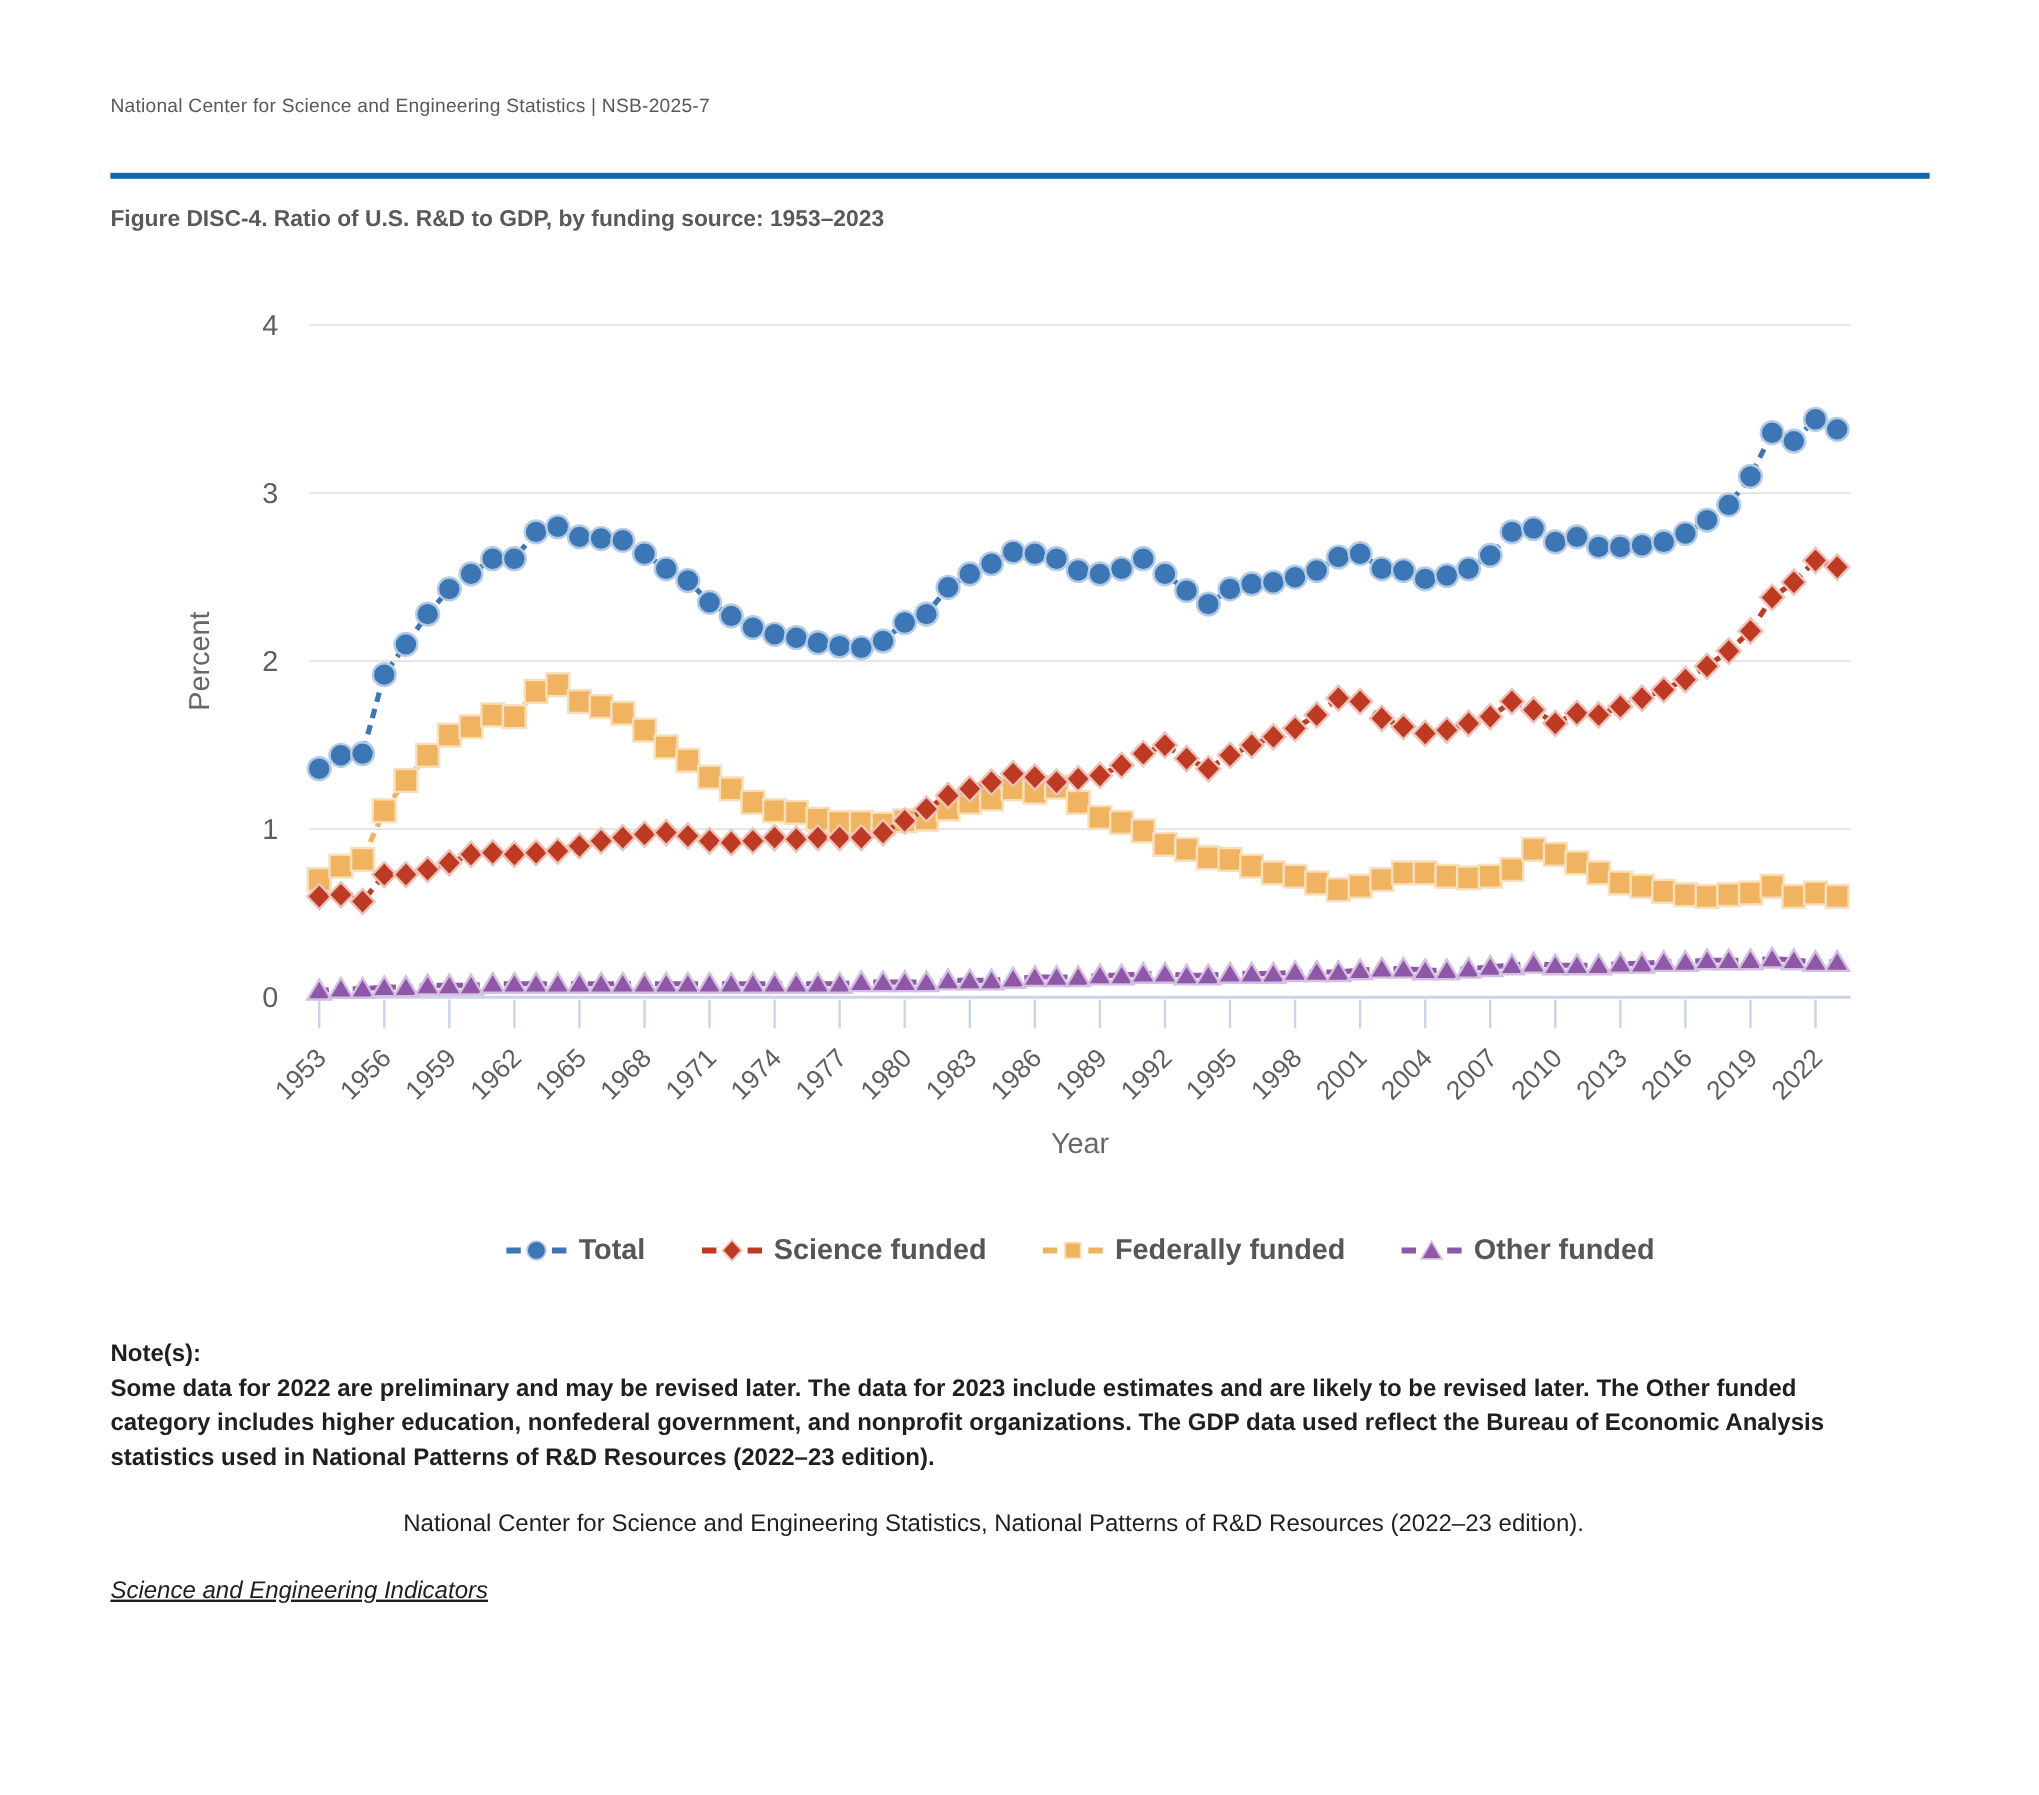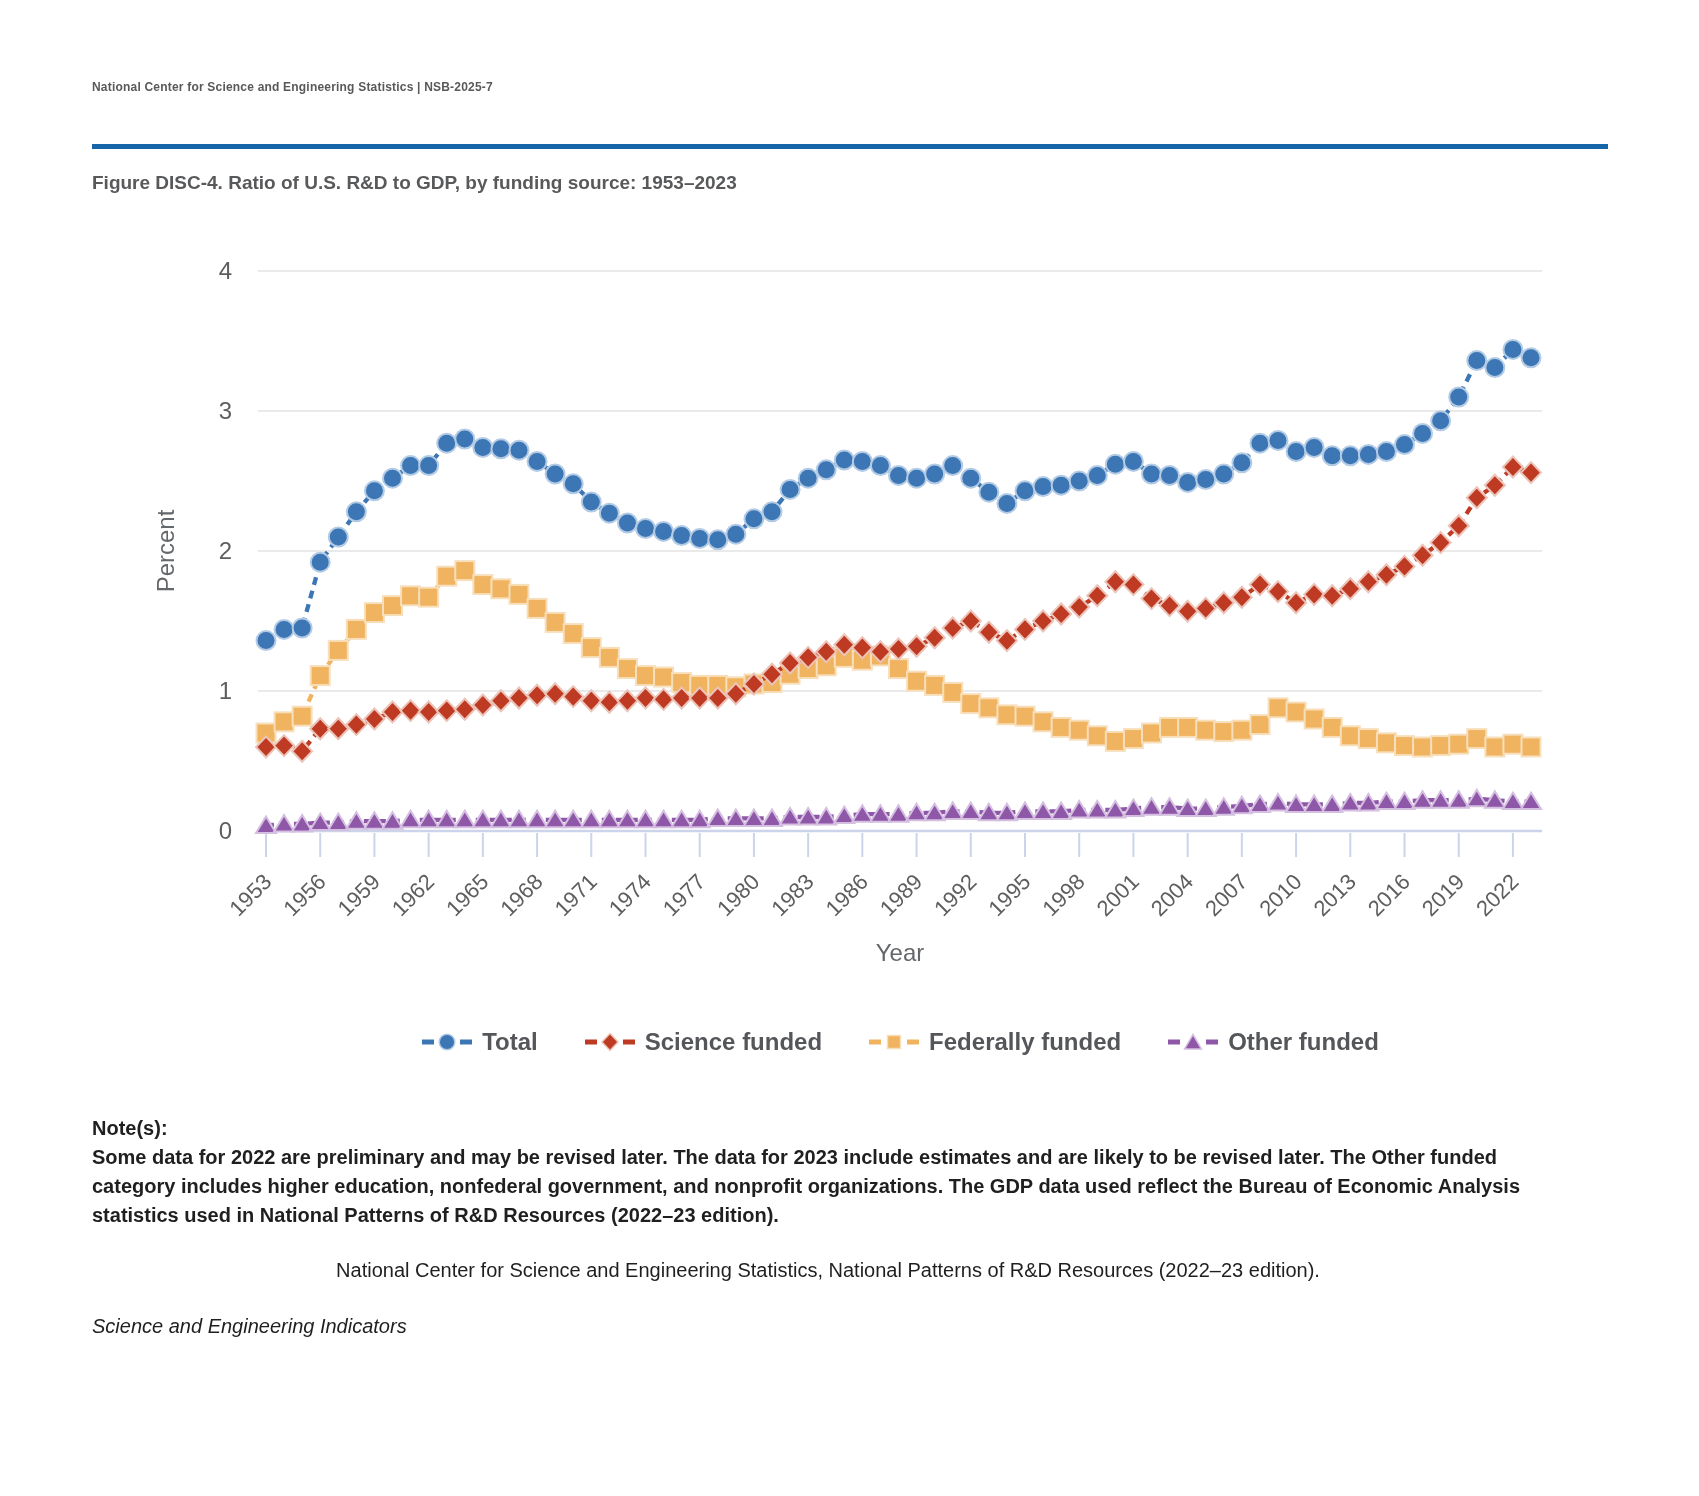--- a/index.html
+++ b/index.html
@@ -2,21 +2,21 @@
 <html><head>
 <meta charset="utf-8">
 <style>
   html,body{margin:0;padding:0;background:#ffffff;}
   .page{
     position:relative;width:1699px;height:1496px;background:#ffffff;
     font-family:"Liberation Sans", sans-serif;overflow:hidden;
   }
   .report-header{
     position:absolute;left:92px;top:80px;width:1520px;
-    font-size:12px;font-weight:bold;color:#58595b;letter-spacing:.2px;
+    font-size:16px;font-weight:normal;color:#58595b;letter-spacing:.2px;
   }
   .accent-rule{
     position:absolute;left:92px;top:144px;width:1516px;height:5px;background:#1565a8;
   }
   .figure-title{
     position:absolute;left:92px;top:172px;width:1520px;
     font-size:19px;font-weight:bold;color:#58595b;
   }
   .chart-svg{position:absolute;left:0;top:220px;}
   .ylab{font-size:24px;fill:#5d5e60;}
@@ -31,21 +31,21 @@
   .lgdash{stroke-width:5;stroke-linecap:butt;}
   .footer{
     position:absolute;left:92px;top:1114px;width:1472px;
     font-size:20px;color:#1f1f1f;line-height:1.45;
   }
   .footer p{margin:0;}
   .footer .gdp-line{margin-bottom:27px;}
   .footer .block-label{font-weight:bold;}
   .footer .note-text{margin-bottom:26px;font-weight:bold;}
   .footer .source-text{margin-bottom:27px;text-align:center;}
-  .footer .serif-note{font-style:italic;}
+  .footer .serif-note{font-style:italic;text-decoration:underline;}
 </style>
 </head>
 <body>
 
 <div class="page">
 
   <div class="report-header">National Center for Science and Engineering Statistics  |  NSB-2025-7</div>
   <div class="accent-rule"></div>
   <div class="figure-title">Figure DISC-4. Ratio of U.S. R&amp;D to GDP, by funding source: 1953–2023</div>
 

